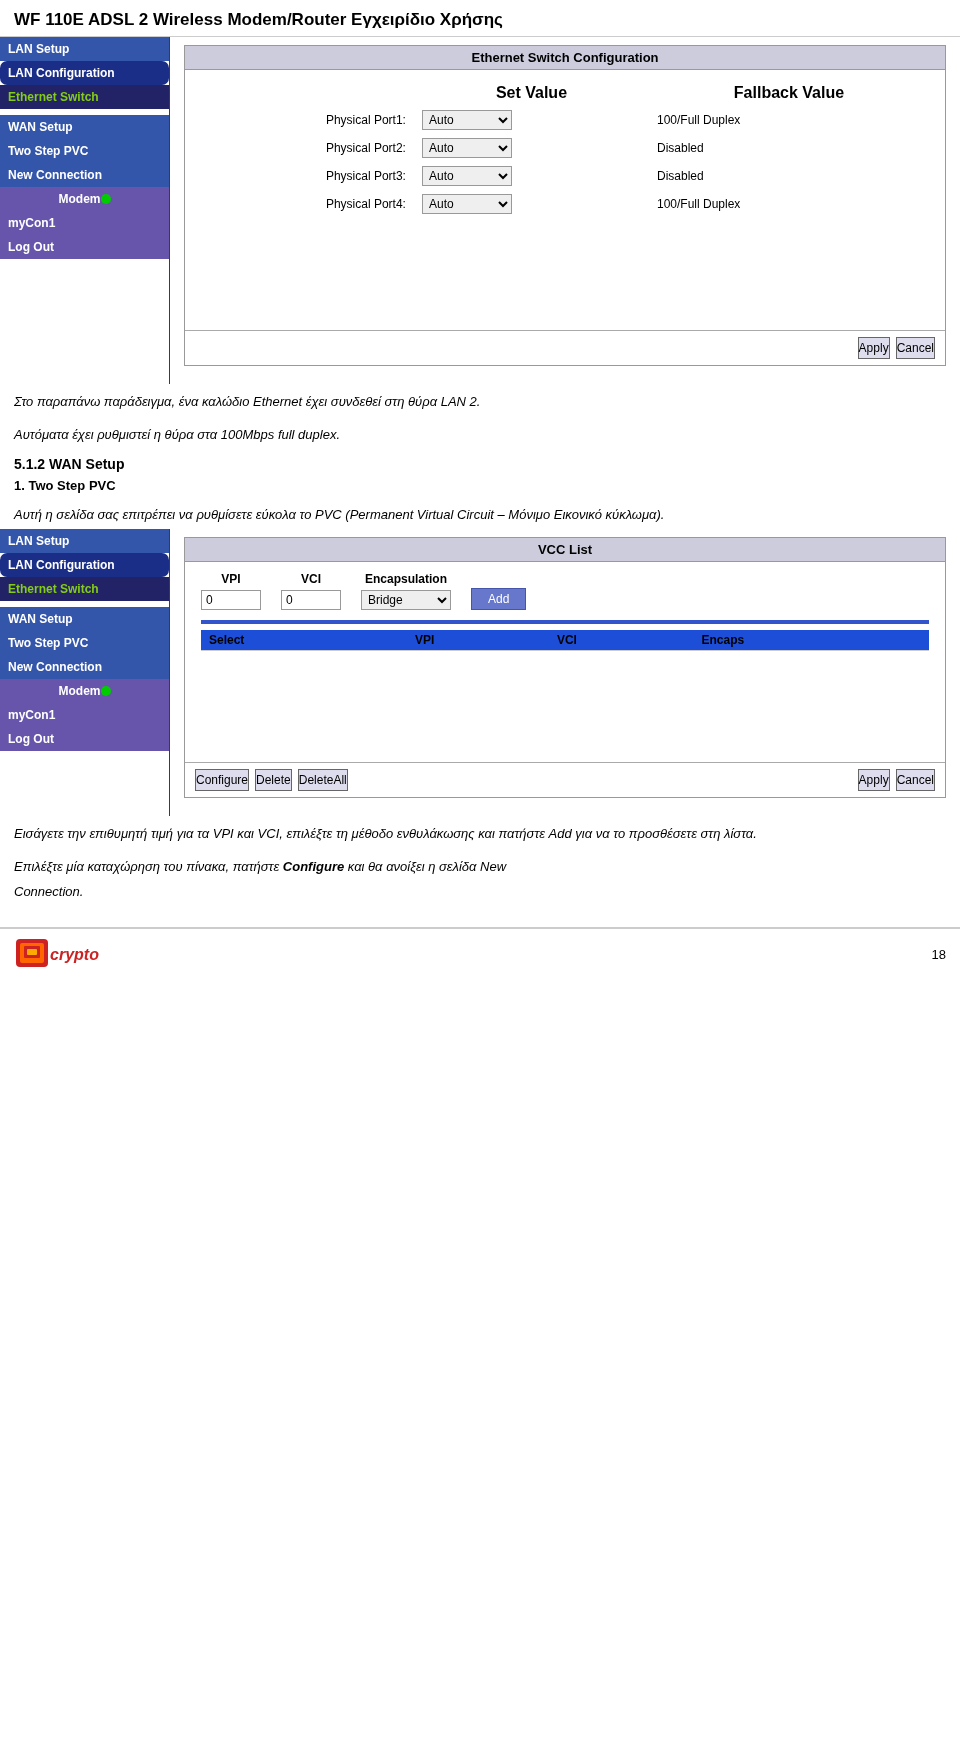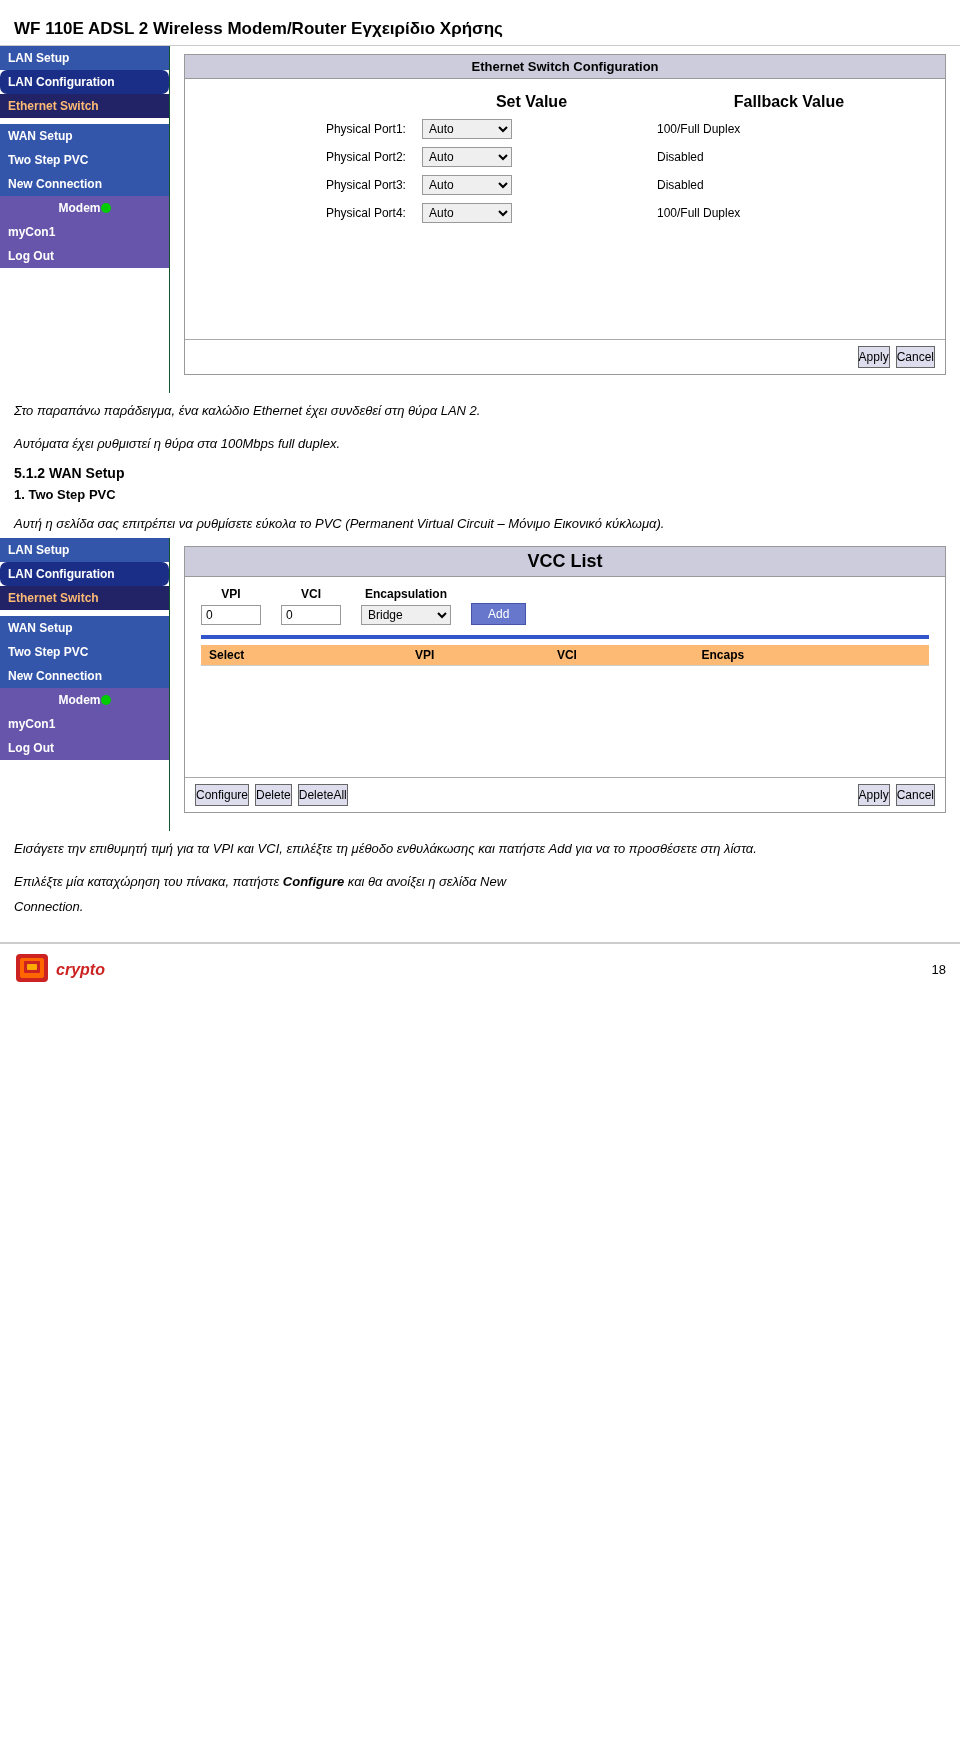--- a/index.html
+++ b/index.html
@@ -7,21 +7,21 @@
       font-family: Arial, sans-serif;
       font-size: 13px;
       background: #fff;
       color: #000;
       width: 960px;
     }
 
     .page-header {
       font-size: 17px;
       font-weight: bold;
-      padding: 19px 14px 6px 14px;
+      padding: 10px 14px 6px 14px;
       border-bottom: 1px solid #ccc;
       margin-bottom: 0;
     }
 
     .main-layout {
       display: flex;
       width: 100%;
     }
 
     
@@ -48,21 +48,21 @@
     }
 
     .sidebar-item.dark-blue {
       background: #1a2e88;
       color: #fff;
       border-radius: 7px;
     }
 
     .sidebar-item.active-dark {
       background: #222266;
-      color: #fdba74;
+      color: #84cc16;
     }
 
     .sidebar-item.purple {
       background: #6655aa;
       color: #fff;
     }
 
     .sidebar-item.with-dot {
       display: flex;
       align-items: center;
@@ -180,21 +180,21 @@
     .vcc-box {
       border: 1px solid #999;
       margin-bottom: 10px;
       background: #fff;
     }
 
     .vcc-box-header {
       background: #ccccdd;
       text-align: center;
       padding: 4px 8px;
-      font-size: 18px;
+      font-size: 13px;
       font-weight: bold;
       border-bottom: 1px solid #999;
     }
 
     .vcc-box-body {
       padding: 10px 16px;
       min-height: 200px;
     }
 
     .vcc-input-row {
@@ -244,21 +244,21 @@
       width: 100%;
       border-collapse: collapse;
       margin-top: 6px;
     }
 
     .vcc-table th {
       font-size: 12px;
       font-weight: bold;
       text-align: left;
       padding: 3px 8px;
-      background: #fdba74;
+      background: #1d4ed8;
       border-bottom: 1px solid #ccc;
     }
 
     .vcc-box-footer {
       display: flex;
       justify-content: space-between;
       padding: 6px 10px;
       border-top: 1px solid #aaa;
     }
 
@@ -284,21 +284,20 @@
       justify-content: space-between;
       align-items: center;
       padding: 8px 14px;
       border-top: 2px solid #ccc;
       margin-top: 20px;
     }
 
     .footer-logo {
       display: flex;
       align-items: center;
-      gap: 6px;
     }
 
     .logo-icon {
       width: 36px;
       height: 36px;
     }
 
     .logo-text {
       color: #cc2222;
       font-size: 16px;

